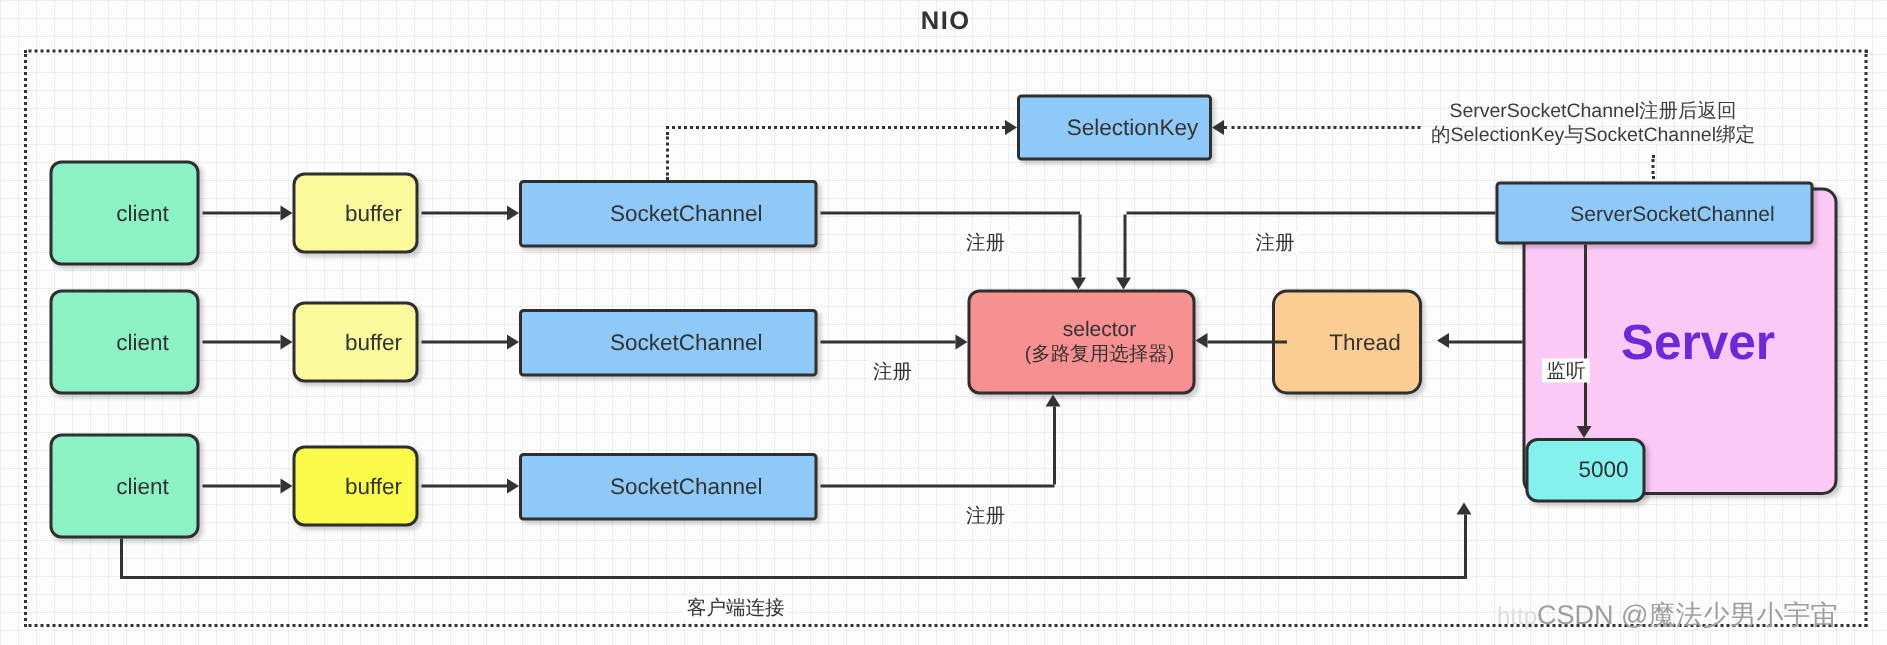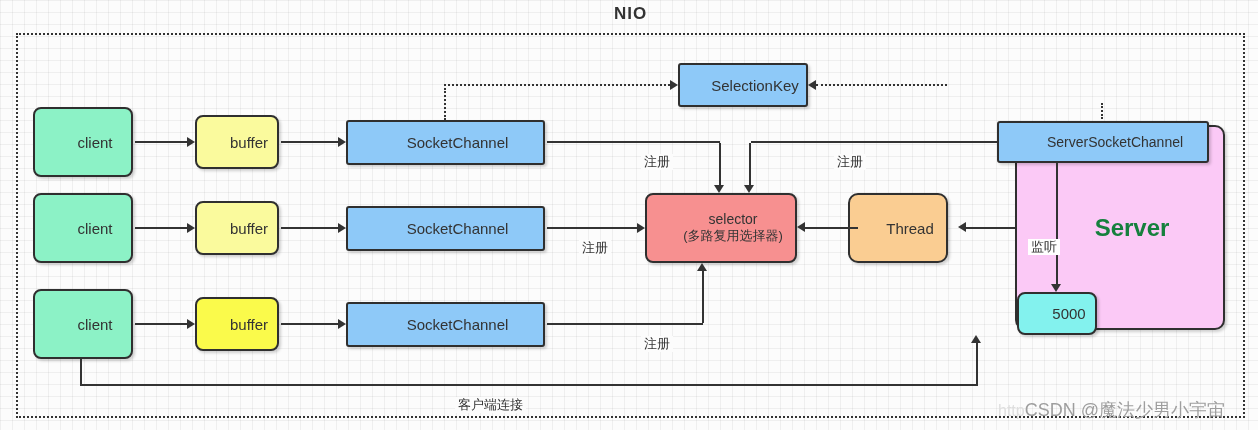--- a/index.html
+++ b/index.html
@@ -44,21 +44,21 @@
   .au { position:absolute; width:0; height:0;
         border-left:5px solid transparent; border-right:5px solid transparent;
         border-bottom:8px solid #333; }
 
   .lbl { position:absolute; font-size:13px; color:#333; background:#fcfcfc;
          padding:0 3px; line-height:16px; white-space:nowrap; z-index:3;margin-top:20px; }
 
   .annotation { position:absolute; left:938px; top:66px; width:248px; text-align:center;
                 font-size:13px; line-height:16px; color:#3c3c3c; }
 
-  .server-label { font-size:24px; font-weight:bold; color:#15803d; }
+  .server-label { font-size:33px; font-weight:bold; color:#6d28d9; }
   .selector-sub { font-size:13px; }
 
   .watermark { position:absolute; left:998px; top:398px; font-size:18px;
                color:#9e9e9e; white-space:nowrap; z-index:5; }
   .watermark .pre { color:#dedede; font-size:16px; }
 </style>
 </head>
 <body>
 
 <div id="canvas">
@@ -147,18 +147,22 @@
 
   <div class="vd" style="left:444px;top:88px;height:32px;"></div>
   <div class="hd" style="left:444px;top:84px;width:226px;"></div>
   <div class="ar" style="left:670px;top:80px;"></div>
 
   <div class="hd" style="left:816px;top:84px;width:131px;"></div>
   <div class="al" style="left:808px;top:80px;"></div>
 
   <div class="vd" style="left:1101px;top:103px;height:16px;"></div>
 
+  <div class="annotation">
+    <div>ServerSocketChannel注册后返回</div>
+    <div>的SelectionKey与SocketChannel绑定</div>
+  </div>
 
   <div class="watermark">
     <span class="pre">http</span><span>CSDN @魔法少男小宇宙</span>
   </div>
 
 </div>
 
 </body></html>

